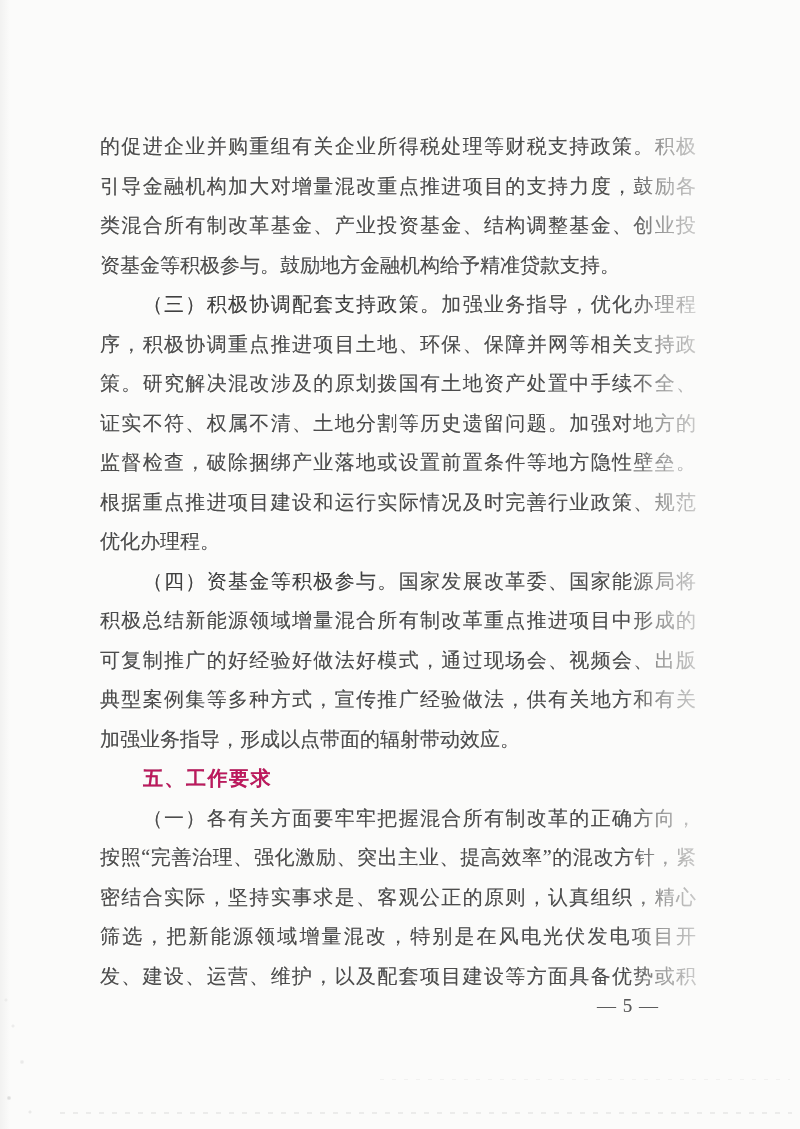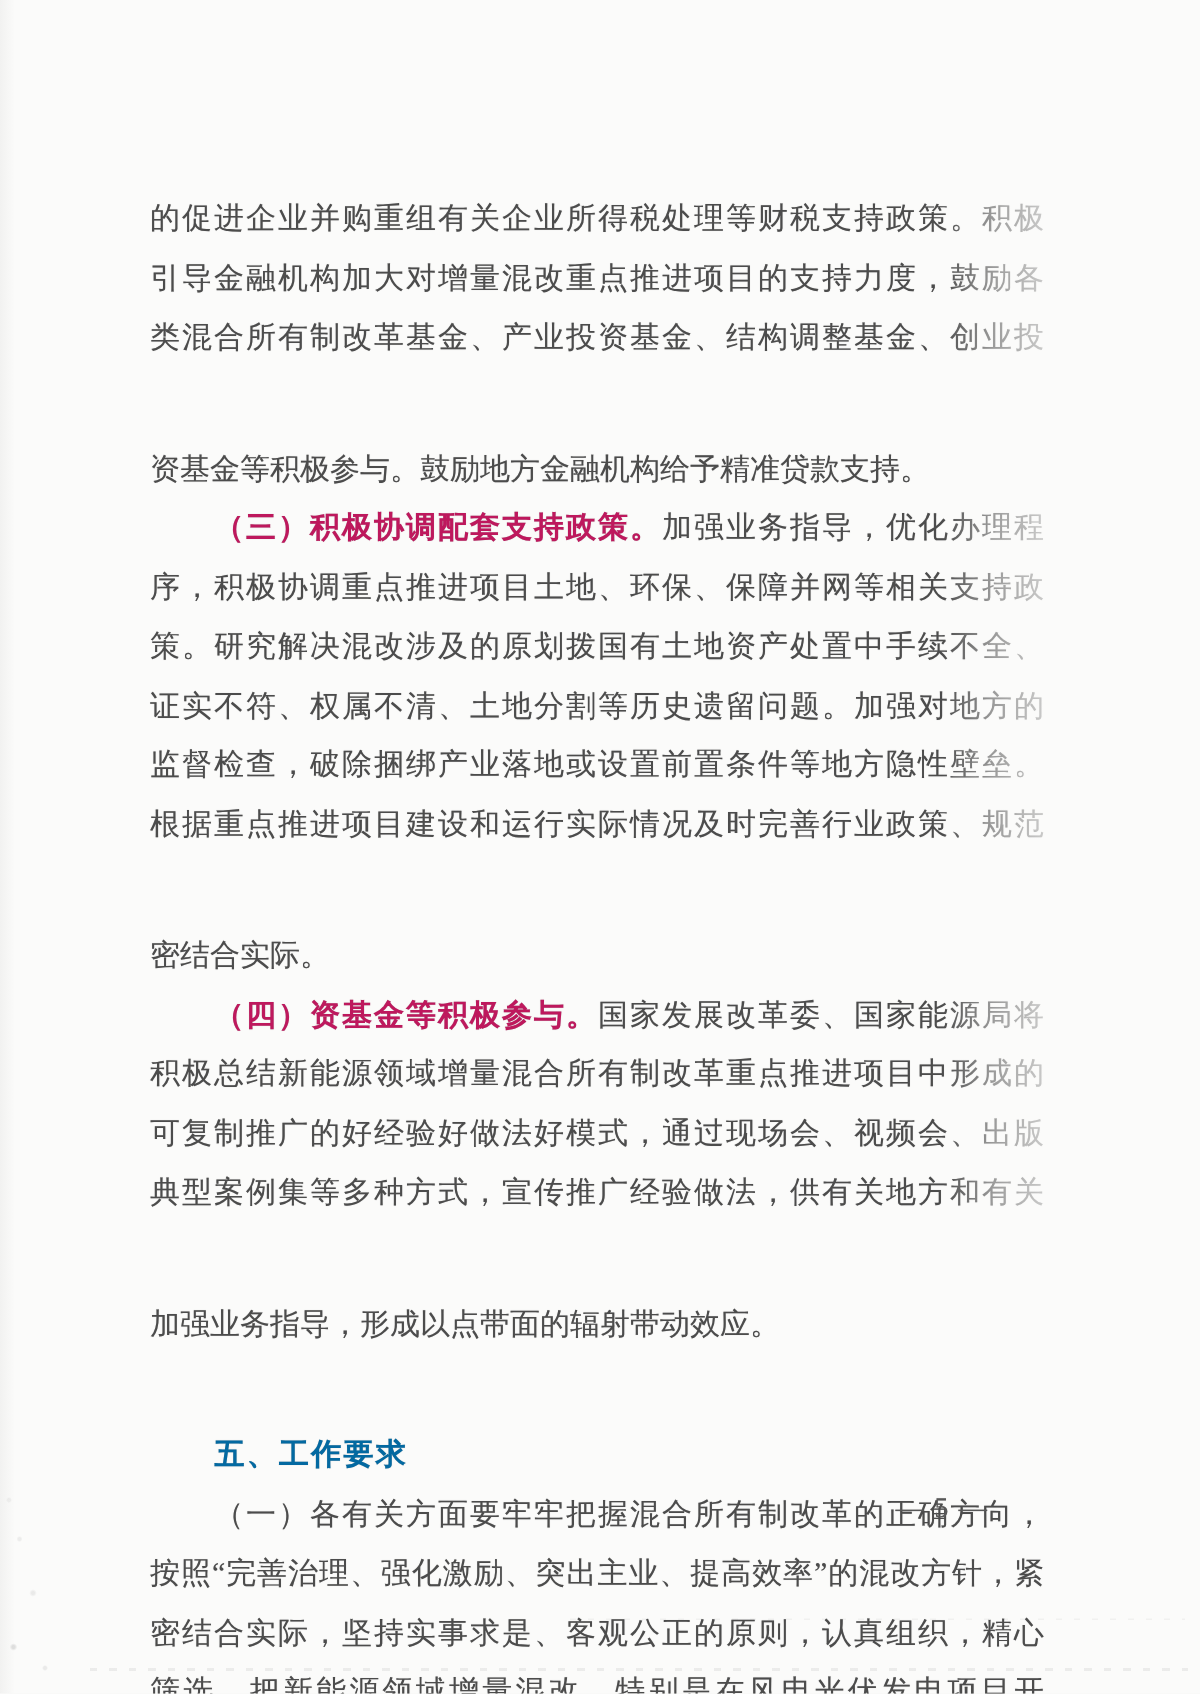--- a/index.html
+++ b/index.html
@@ -53,30 +53,29 @@
     height: 39.5px;
     line-height: 39.5px;
     font-size: 20px;
     text-align: justify;
     text-align-last: justify;
     white-space: normal;
     text-shadow: 0 0 0.5px rgba(90,90,90,0.45);
   }
   .ln.end {
     text-align-last: left;
-    margin-top: 48px;
   }
   .subhead {
-    font-weight: 700;
-    color: #be185d;
+    font-weight: 400;
+    color: #404040;
   }
   .section {
     font-family: "Liberation Sans", "DejaVu Sans", sans-serif;
     font-weight: 700;
-    color: #0369a1;
+    color: #be185d;
     letter-spacing: 1.5px;
   }
   
   .fade-right {
     position: absolute;
     left: 628px; top: 118px;
     width: 76px; height: 868px;
     background: linear-gradient(to right,
       rgba(251,251,250,0) 0%,
       rgba(251,251,250,0.45) 45%,
@@ -105,21 +104,21 @@
     <div class="ln">引导金融机构加大对增量混改重点推进项目的支持力度，鼓励各</div>
     <div class="ln">类混合所有制改革基金、产业投资基金、结构调整基金、创业投</div>
     <div class="ln end">资基金等积极参与。鼓励地方金融机构给予精准贷款支持。</div>
 
     <div class="ln"><span class="subhead">　　（三）积极协调配套支持政策。</span><span>加强业务指导，优化办理程</span></div>
     <div class="ln">序，积极协调重点推进项目土地、环保、保障并网等相关支持政</div>
     <div class="ln">策。研究解决混改涉及的原划拨国有土地资产处置中手续不全、</div>
     <div class="ln">证实不符、权属不清、土地分割等历史遗留问题。加强对地方的</div>
     <div class="ln">监督检查，破除捆绑产业落地或设置前置条件等地方隐性壁垒。</div>
     <div class="ln">根据重点推进项目建设和运行实际情况及时完善行业政策、规范</div>
-    <div class="ln end">密结合实际。</div>
+    <div class="ln end">优化办理程。</div>
 
     <div class="ln"><span class="subhead">　　（四）资基金等积极参与。</span><span>国家发展改革委、国家能源局将</span></div>
     <div class="ln">积极总结新能源领域增量混合所有制改革重点推进项目中形成的</div>
     <div class="ln">可复制推广的好经验好做法好模式，通过现场会、视频会、出版</div>
     <div class="ln">典型案例集等多种方式，宣传推广经验做法，供有关地方和有关</div>
     <div class="ln end">加强业务指导，形成以点带面的辐射带动效应。</div>
 
     <div class="ln end section">　　五、工作要求</div>
 
     <div class="ln">　　（一）各有关方面要牢牢把握混合所有制改革的正确方向，</div>

